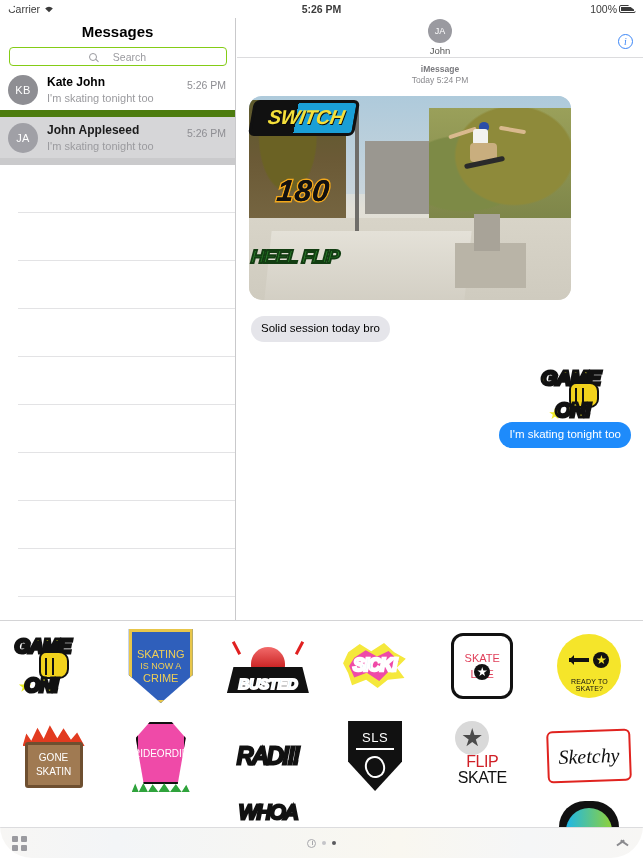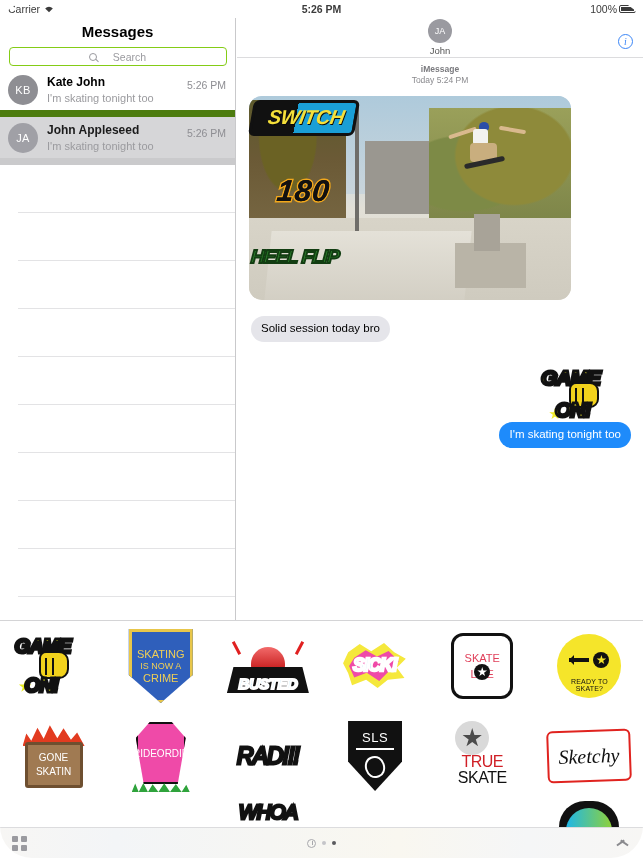--- a/index.html
+++ b/index.html
@@ -519,21 +519,21 @@
         <div class="s-sls">
           <span class="t">SLS</span>
           <span class="bar"></span>
           <span class="deck"></span>
         </div>
       </div>
 
       <div class="cell">
         <div class="s-true">
           <span class="disc"></span>
-          <span class="l1">TRUE</span>
+          <span class="l1">FLIP</span>
           <span class="l2">SKATE</span>
         </div>
       </div>
 
       <div class="cell">
         <div class="s-sketchy">Sketchy</div>
       </div>
 
       <div class="cell partial"></div>
       <div class="cell partial"></div>

